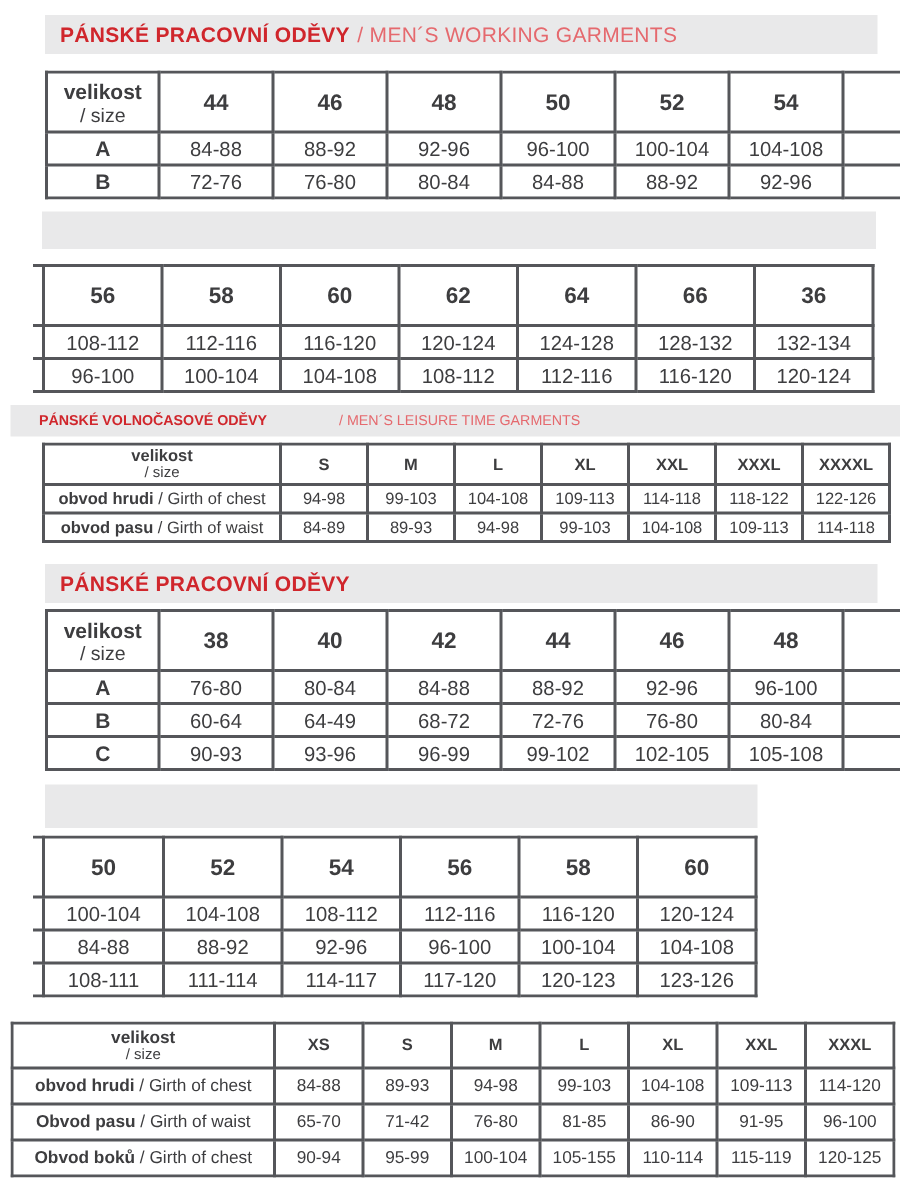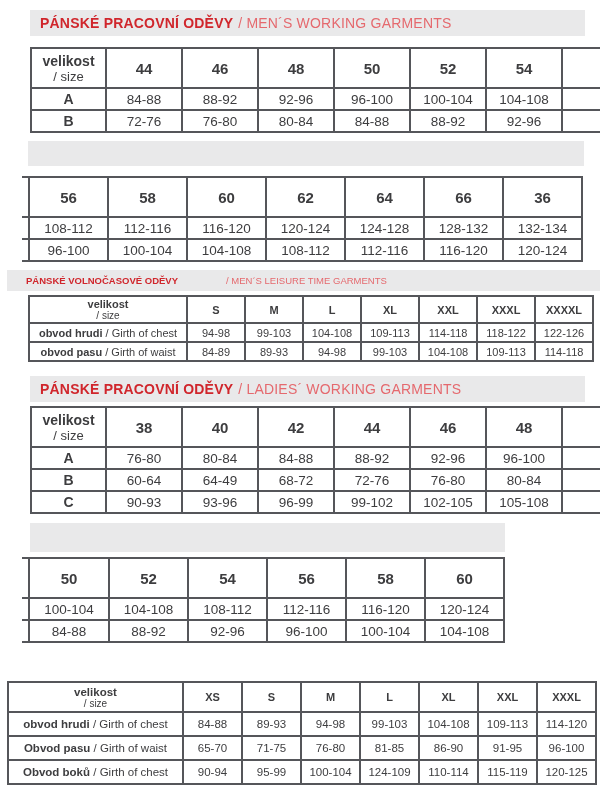--- a/index.html
+++ b/index.html
@@ -222,21 +222,20 @@
             <td class="val">104-108</td>
             <td class="val">109-113</td>
             <td class="val">114-118</td>
           </tr>
         </tbody>
       </table>
   </div>
 
   <div class="heading-bar hb-large" style="left:30px; top:376px; width:545px; height:26px;">
     <span class="h-cz">PÁNSKÉ PRACOVNÍ ODĚVY</span>
-    <span class="h-en">/ LADIES´ WORKING GARMENTS</span>
   </div>
 
   <div class="tbl-wrap" style="left:30px; top:406px; width:570px; height:108px;">
     <table class="tbl-big" style="width: 576px;">
         <colgroup>
           <col style="width: 75px;">
           <col style="width: 76px;">
           <col style="width: 76px;">
           <col style="width: 76px;">
           <col style="width: 76px;">
@@ -330,20 +329,29 @@
           </tr>
           <tr>
             <td class="stub"></td>
             <td class="val">84-88</td>
             <td class="val">88-92</td>
             <td class="val">92-96</td>
             <td class="val">96-100</td>
             <td class="val">100-104</td>
             <td class="val">104-108</td>
           </tr>
+          <tr>
+            <td class="stub"></td>
+            <td class="val">108-111</td>
+            <td class="val">111-114</td>
+            <td class="val">114-117</td>
+            <td class="val">117-120</td>
+            <td class="val">120-123</td>
+            <td class="val">123-126</td>
+          </tr>
         </tbody>
       </table>
   </div>
 
   <div class="tbl-wrap" style="left:7px; top:681px; width:590px; height:104px;">
     <table class="tbl-small t6" style="width: 588px;">
         <colgroup>
           <col style="width: 175px;">
           <col style="width: 59px;">
           <col style="width: 59px;">
@@ -375,33 +383,33 @@
             <td class="val">89-93</td>
             <td class="val">94-98</td>
             <td class="val">99-103</td>
             <td class="val">104-108</td>
             <td class="val">109-113</td>
             <td class="val">114-120</td>
           </tr>
           <tr>
             <td class="row-label"><span class="cz">Obvod pasu</span><span class="en"> / Girth of waist</span></td>
             <td class="val">65-70</td>
-            <td class="val">71-75</td>
+            <td class="val">71-42</td>
             <td class="val">76-80</td>
             <td class="val">81-85</td>
             <td class="val">86-90</td>
             <td class="val">91-95</td>
             <td class="val">96-100</td>
           </tr>
           <tr>
             <td class="row-label"><span class="cz">Obvod boků</span><span class="en"> / Girth of chest</span></td>
             <td class="val">90-94</td>
             <td class="val">95-99</td>
             <td class="val">100-104</td>
-            <td class="val">124-109</td>
+            <td class="val">105-155</td>
             <td class="val">110-114</td>
             <td class="val">115-119</td>
             <td class="val">120-125</td>
           </tr>
         </tbody>
       </table>
   </div>
 
 </div>
 

